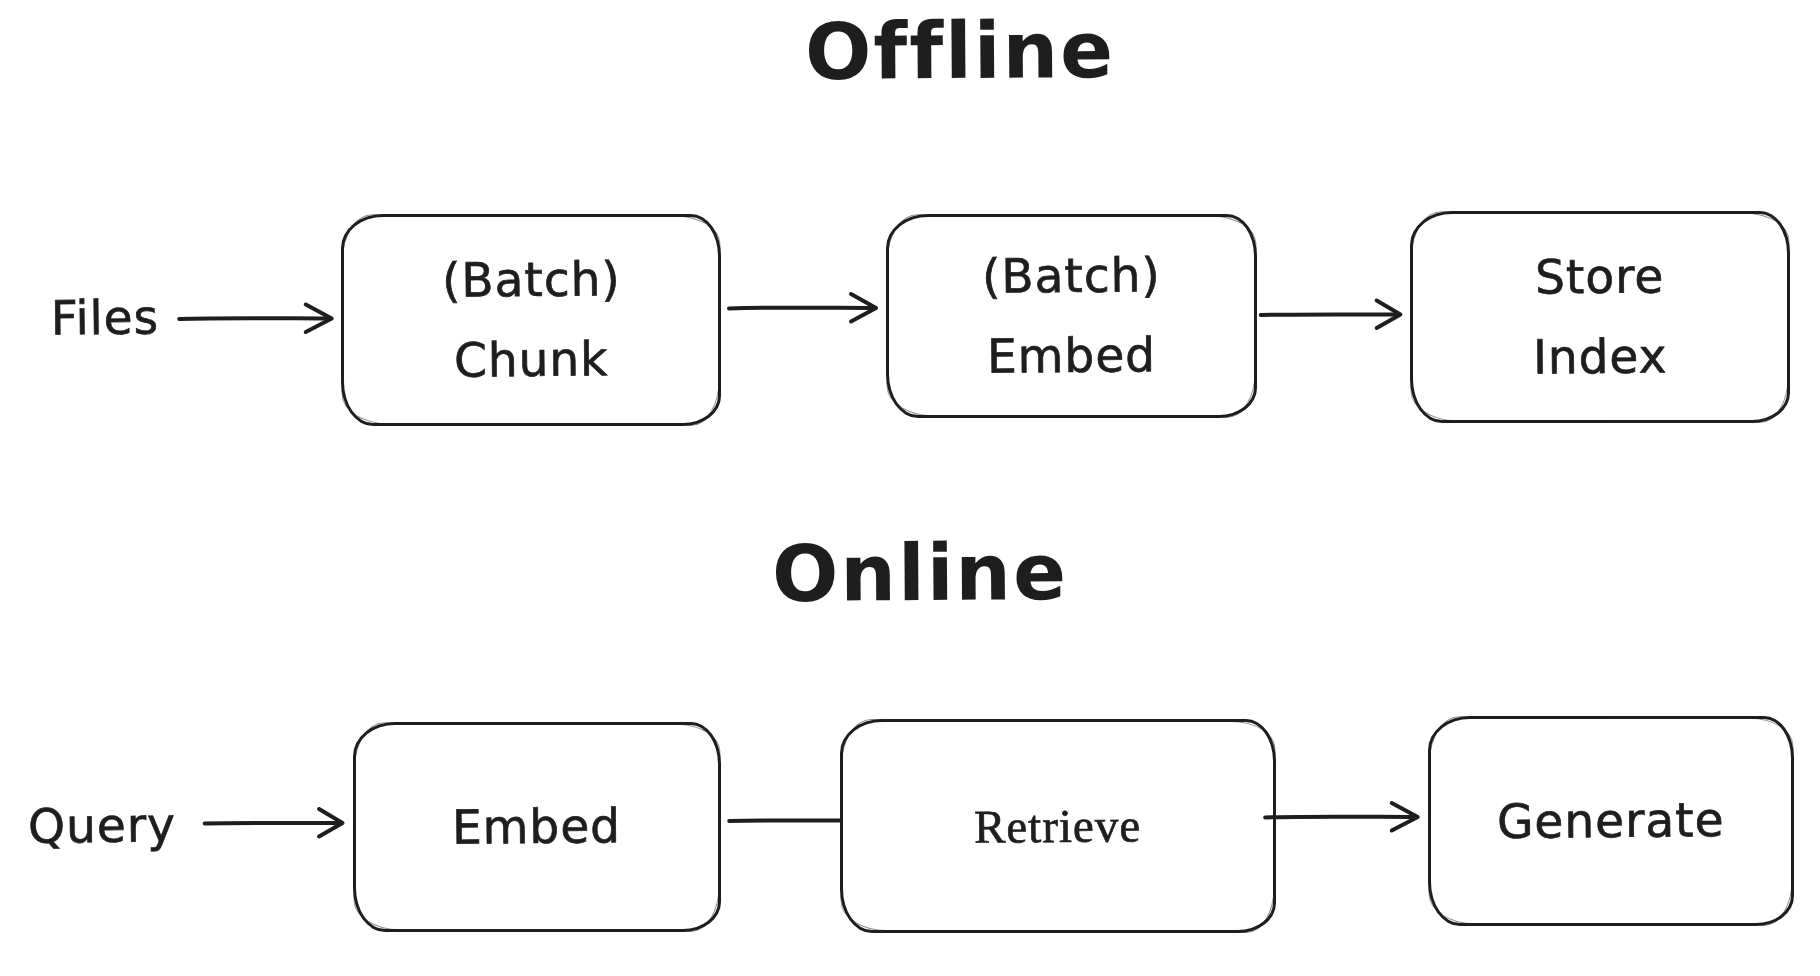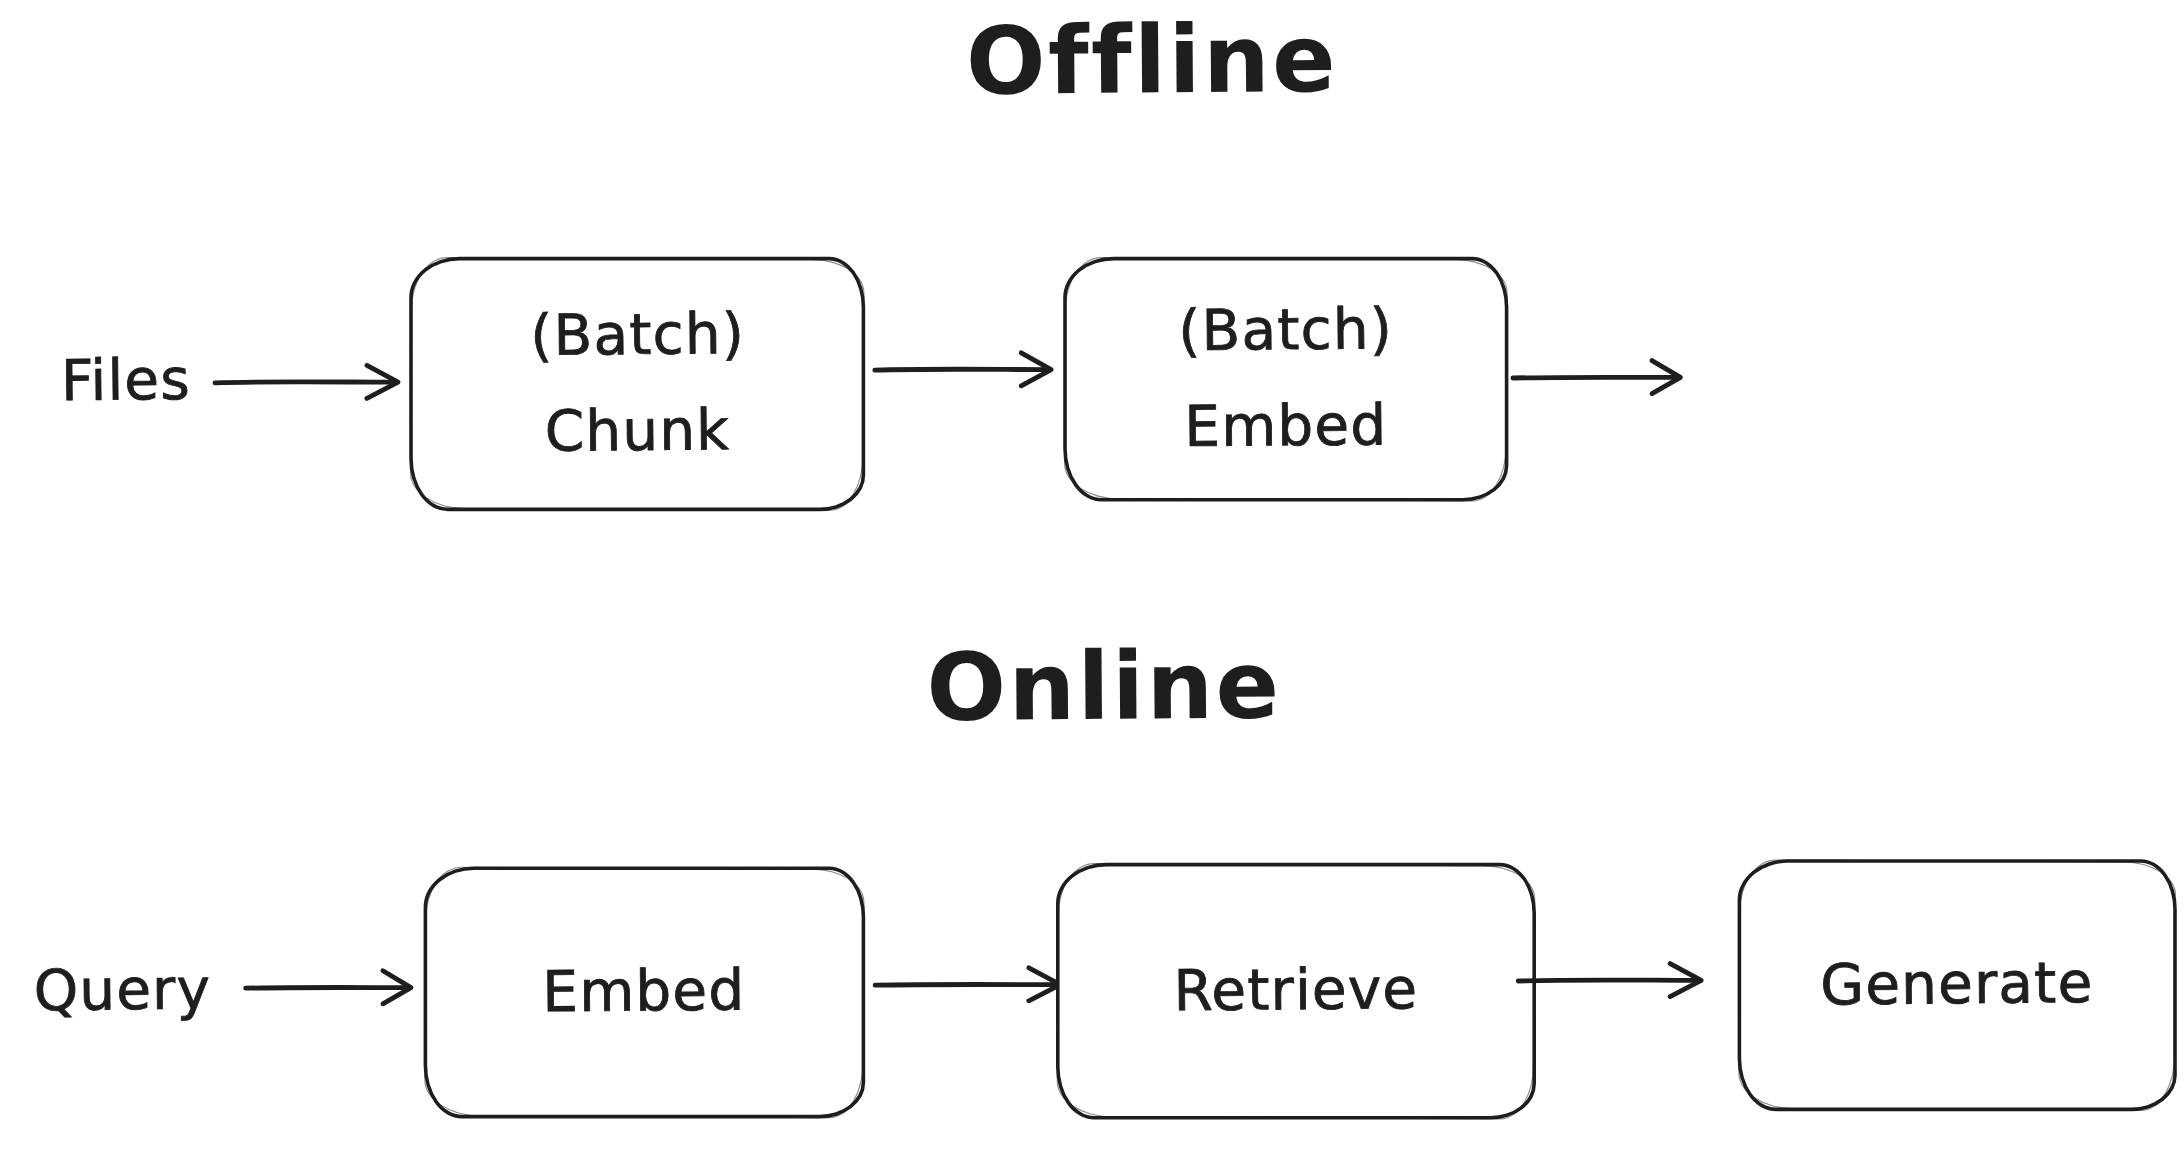--- a/index.html
+++ b/index.html
@@ -70,22 +70,22 @@
     line-height:60px;
     letter-spacing:1px;
     -webkit-text-stroke:0.7px var(--stroke);
     transform:rotate(-0.5deg);
     white-space:nowrap;
   }
   .b1{left:341px;top:214px;width:380px;height:212px;}
   .b2{left:886px;top:214px;width:371px;height:204px;}
   .b3{left:1410px;top:211px;width:380px;height:212px;}
   .b4{left:353px;top:722px;width:368px;height:210px;}
-  .b5{left:880px;top:719px;width:400px;height:214px;}
-  .b6{left:1428px;top:716px;width:366px;height:210px;margin-left:20px;}
+  .b5{left:840px;top:719px;width:436px;height:214px;font-family:Liberation Serif, serif;}
+  .b6{left:1428px;top:716px;width:366px;height:210px;}
 
   
   .arrow{position:absolute;overflow:visible;}
   .arrow path{
     fill:none;
     stroke:var(--stroke);
     stroke-width:4;
     stroke-linecap:round;
     stroke-linejoin:round;
     vector-effect:non-scaling-stroke;
@@ -124,20 +124,24 @@
   <div class="node b2">
     <span class="node-line">(Batch)</span>
     <span class="node-line">Embed</span>
   </div>
 
   <svg class="arrow a3" viewBox="0 0 160 40" preserveAspectRatio="none" aria-hidden="true">
     <path d="M5 21 C 50 20, 110 20.5, 150 20.5"></path>
     <path d="M127 6.5 L 152 20.5 L 127 34"></path>
   </svg>
 
+  <div class="node b3">
+    <span class="node-line">Store</span>
+    <span class="node-line">Index</span>
+  </div>
 
   <div class="title t-online">Online</div>
 
   <div class="io-label l-query">Query</div>
 
   <svg class="arrow a4" viewBox="0 0 160 40" preserveAspectRatio="none" aria-hidden="true">
     <path d="M5 20.5 C 50 19.5, 110 20, 150 20"></path>
     <path d="M127 6 L 152 20 L 127 33.5"></path>
   </svg>
 

